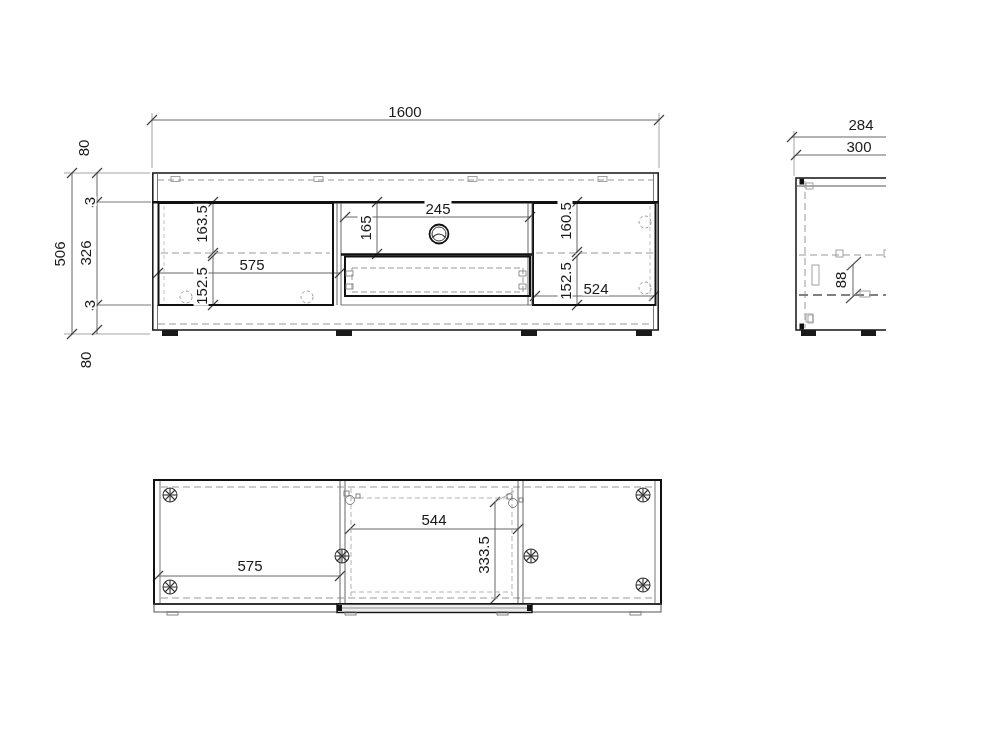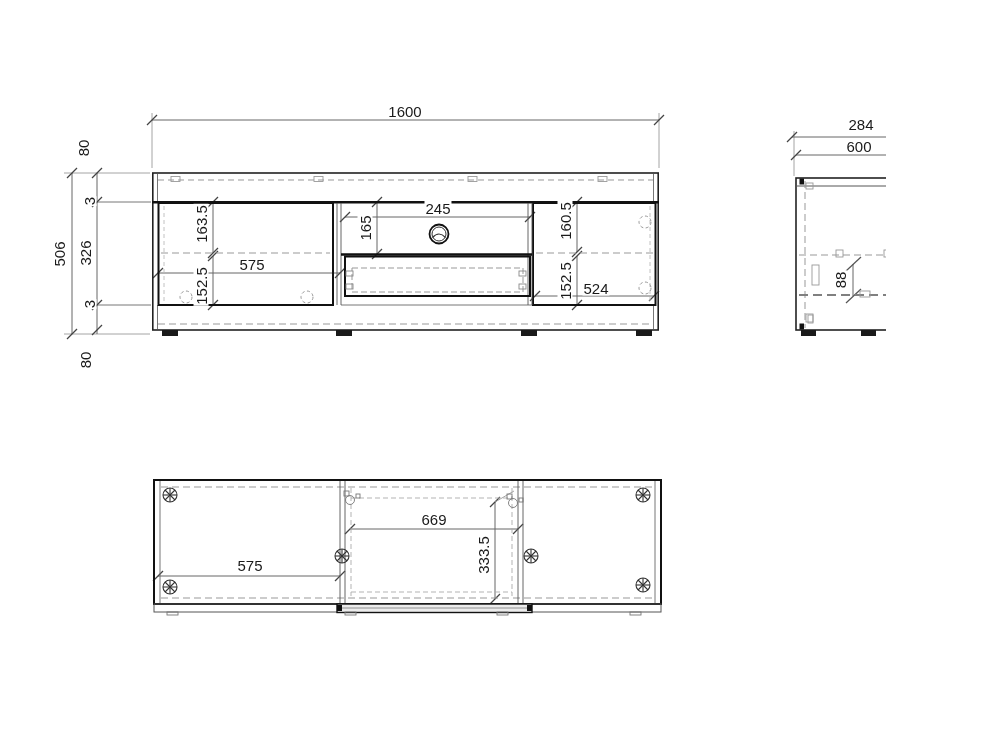--- a/index.html
+++ b/index.html
@@ -327,20 +327,20 @@
   <div class="lbl v" style="left:201px;top:224px">163.5</div>
   <div class="lbl v" style="left:201px;top:286px">152.5</div>
   <div class="lbl" style="left:252px;top:264px">575</div>
   <div class="lbl" style="left:438px;top:208px">245</div>
   <div class="lbl v" style="left:365px;top:228px">165</div>
   <div class="lbl v" style="left:565px;top:221px">160.5</div>
   <div class="lbl v" style="left:565px;top:281px">152.5</div>
   <div class="lbl" style="left:596px;top:288px">524</div>
 
   <div class="lbl" style="left:861px;top:124px">284</div>
-  <div class="lbl" style="left:859px;top:146px">600</div>
+  <div class="lbl" style="left:859px;top:146px">300</div>
   <div class="lbl v" style="left:840px;top:280px">88</div>
 
-  <div class="lbl" style="left:434px;top:519px">669</div>
+  <div class="lbl" style="left:434px;top:519px">544</div>
   <div class="lbl" style="left:250px;top:565px">575</div>
   <div class="lbl v" style="left:483px;top:555px">333.5</div>
 
 </div>
 
 </body></html>

